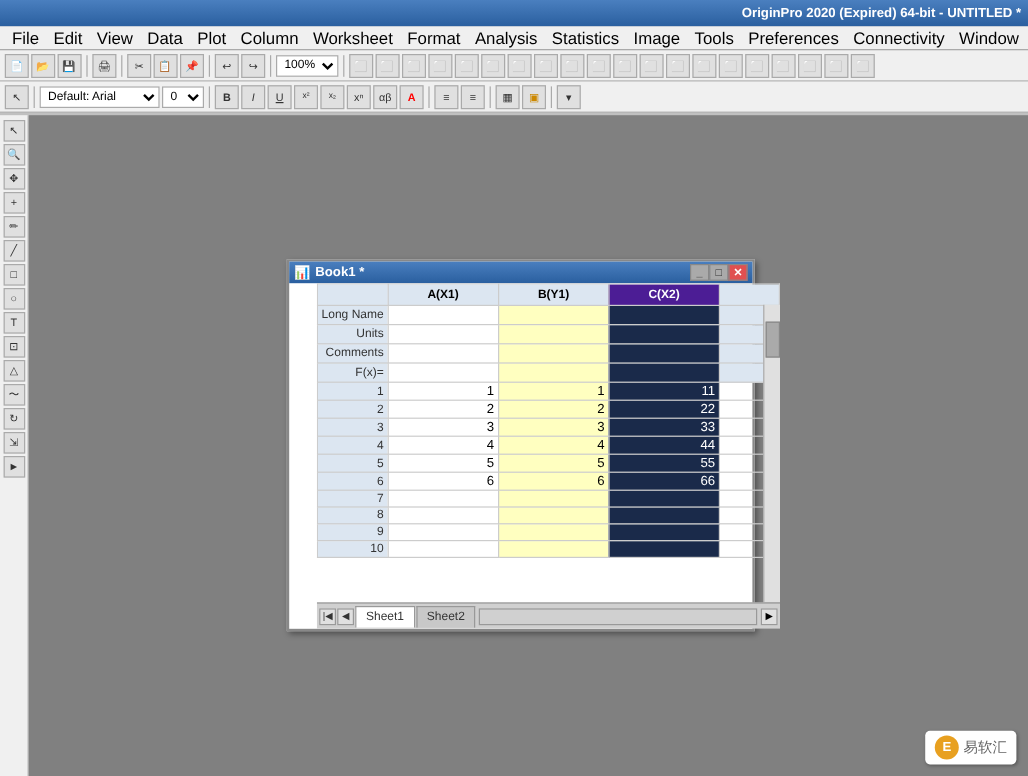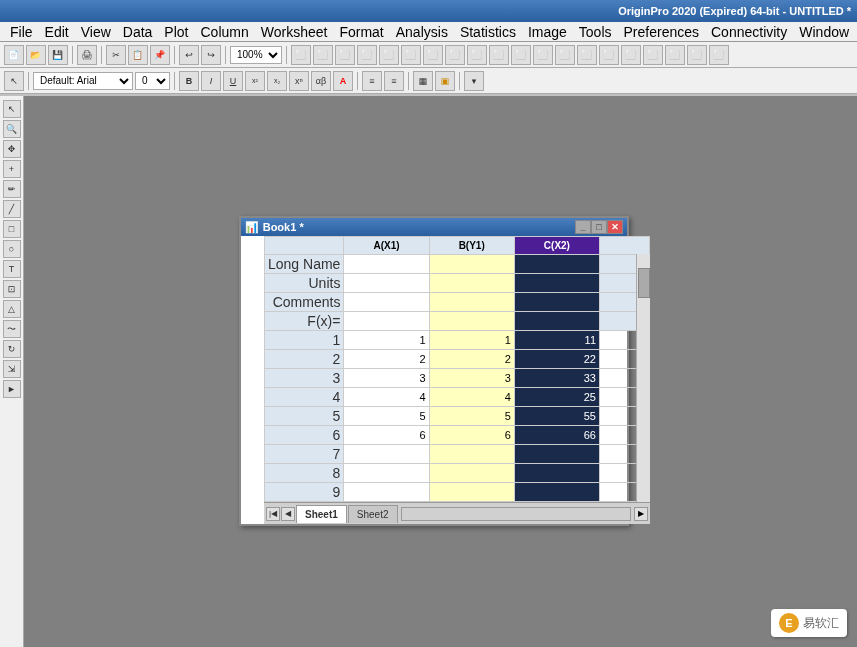--- a/index.html
+++ b/index.html
@@ -178,21 +178,21 @@
     table.sheet-table td, table.sheet-table th {
       border: 1px solid #ccc;
       padding: 1px 3px;
       white-space: nowrap;
     }
     .row-header {
       background: #dce6f1;
       color: #333;
       text-align: right;
       width: 28px;
-      font-size: 14px;
+      font-size: 10px;
       border: 1px solid #bbb;
     }
     .col-header {
       background: #dce6f1;
       text-align: center;
       font-size: 10px;
       border: 1px solid #bbb;
       height: 18px;
     }
     .col-header.selected {
@@ -282,21 +282,21 @@
       border: 1px solid #999;
       border-bottom: none;
       font-size: 10px;
       display: flex;
       align-items: center;
       cursor: pointer;
       color: #333;
     }
     .sheet-tab.active {
       background: white;
-      font-weight: bold;
+      font-weight: normal;
     }
     .tab-scroll-area {
       flex: 1;
       height: 14px;
       background: #d0d0d0;
       border: 1px solid #999;
       margin: 0 2px;
     }
     .tab-scroll-btn {
       width: 14px;
@@ -541,21 +541,21 @@
               <td class="row-header">3</td>
               <td class="data-cell col-a">3</td>
               <td class="data-cell col-b">3</td>
               <td class="data-cell col-c has-value">33</td>
               <td></td>
             </tr>
             <tr class="data-row">
               <td class="row-header">4</td>
               <td class="data-cell col-a">4</td>
               <td class="data-cell col-b">4</td>
-              <td class="data-cell col-c has-value">25</td>
+              <td class="data-cell col-c has-value">44</td>
               <td></td>
             </tr>
             <tr class="data-row">
               <td class="row-header">5</td>
               <td class="data-cell col-a">5</td>
               <td class="data-cell col-b">5</td>
               <td class="data-cell col-c has-value">55</td>
               <td></td>
             </tr>
             <tr class="data-row">

